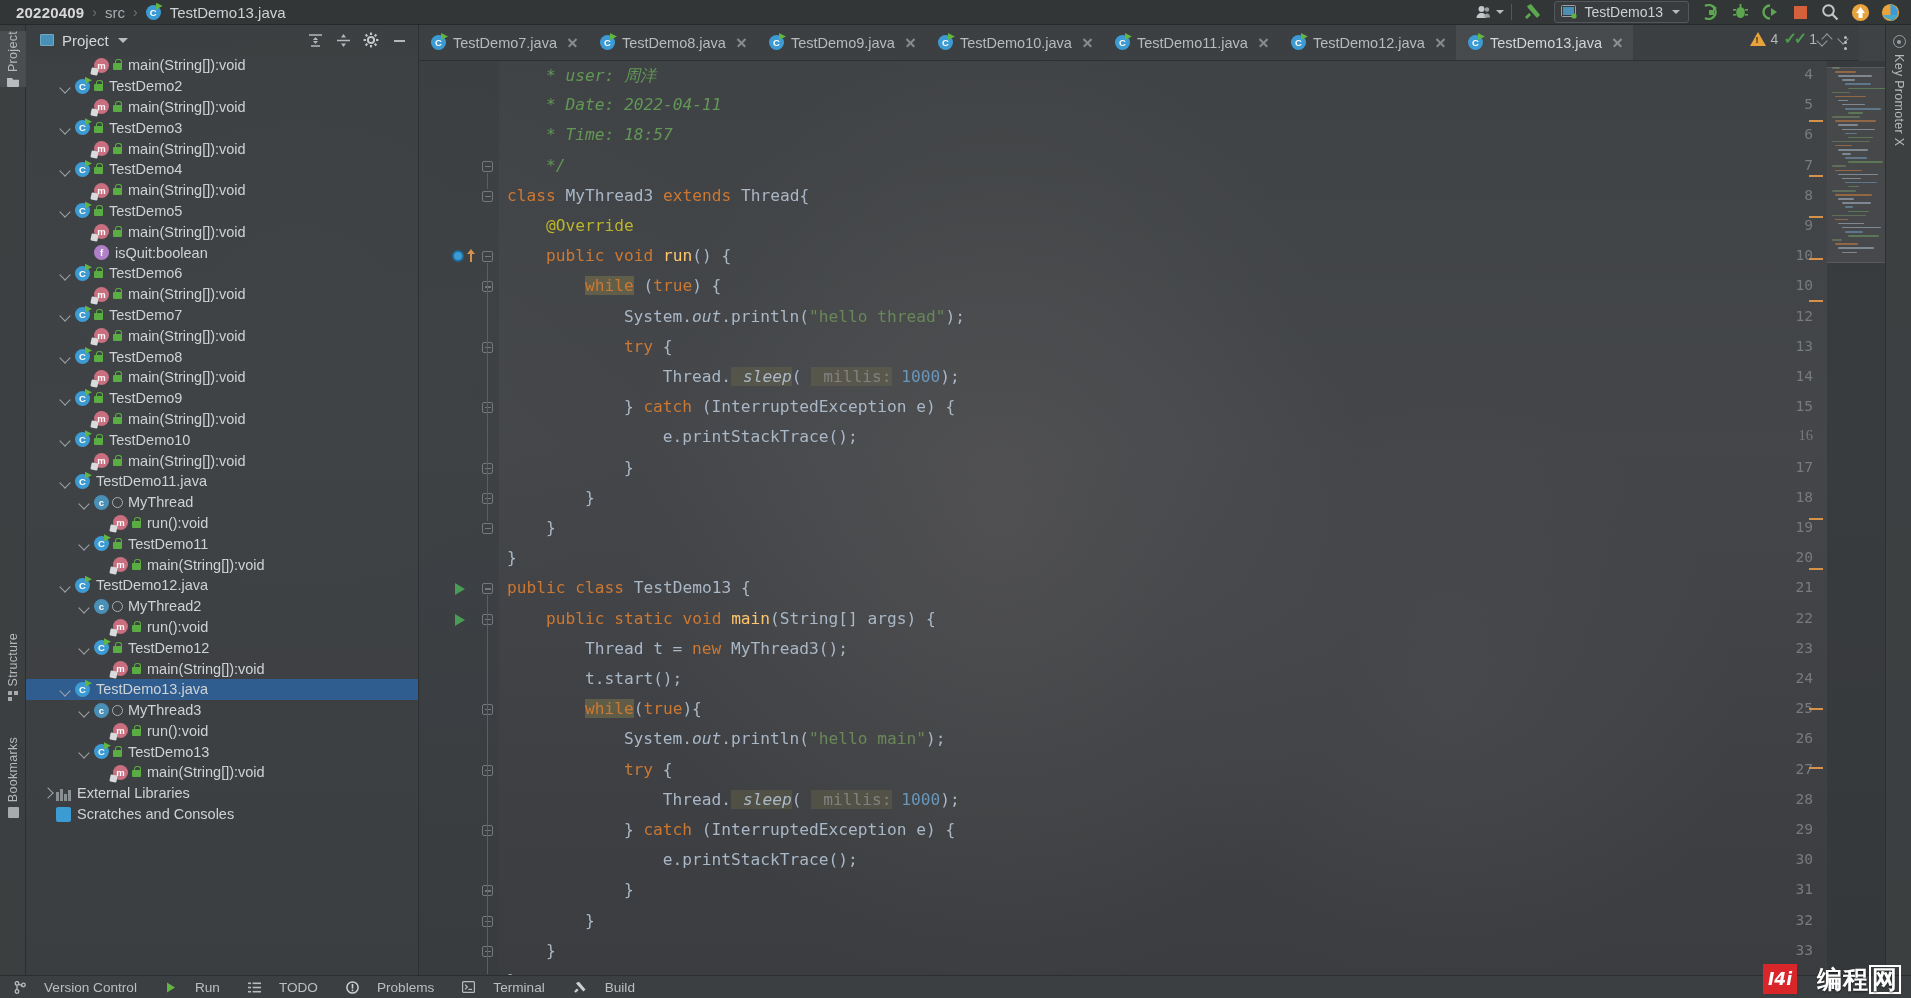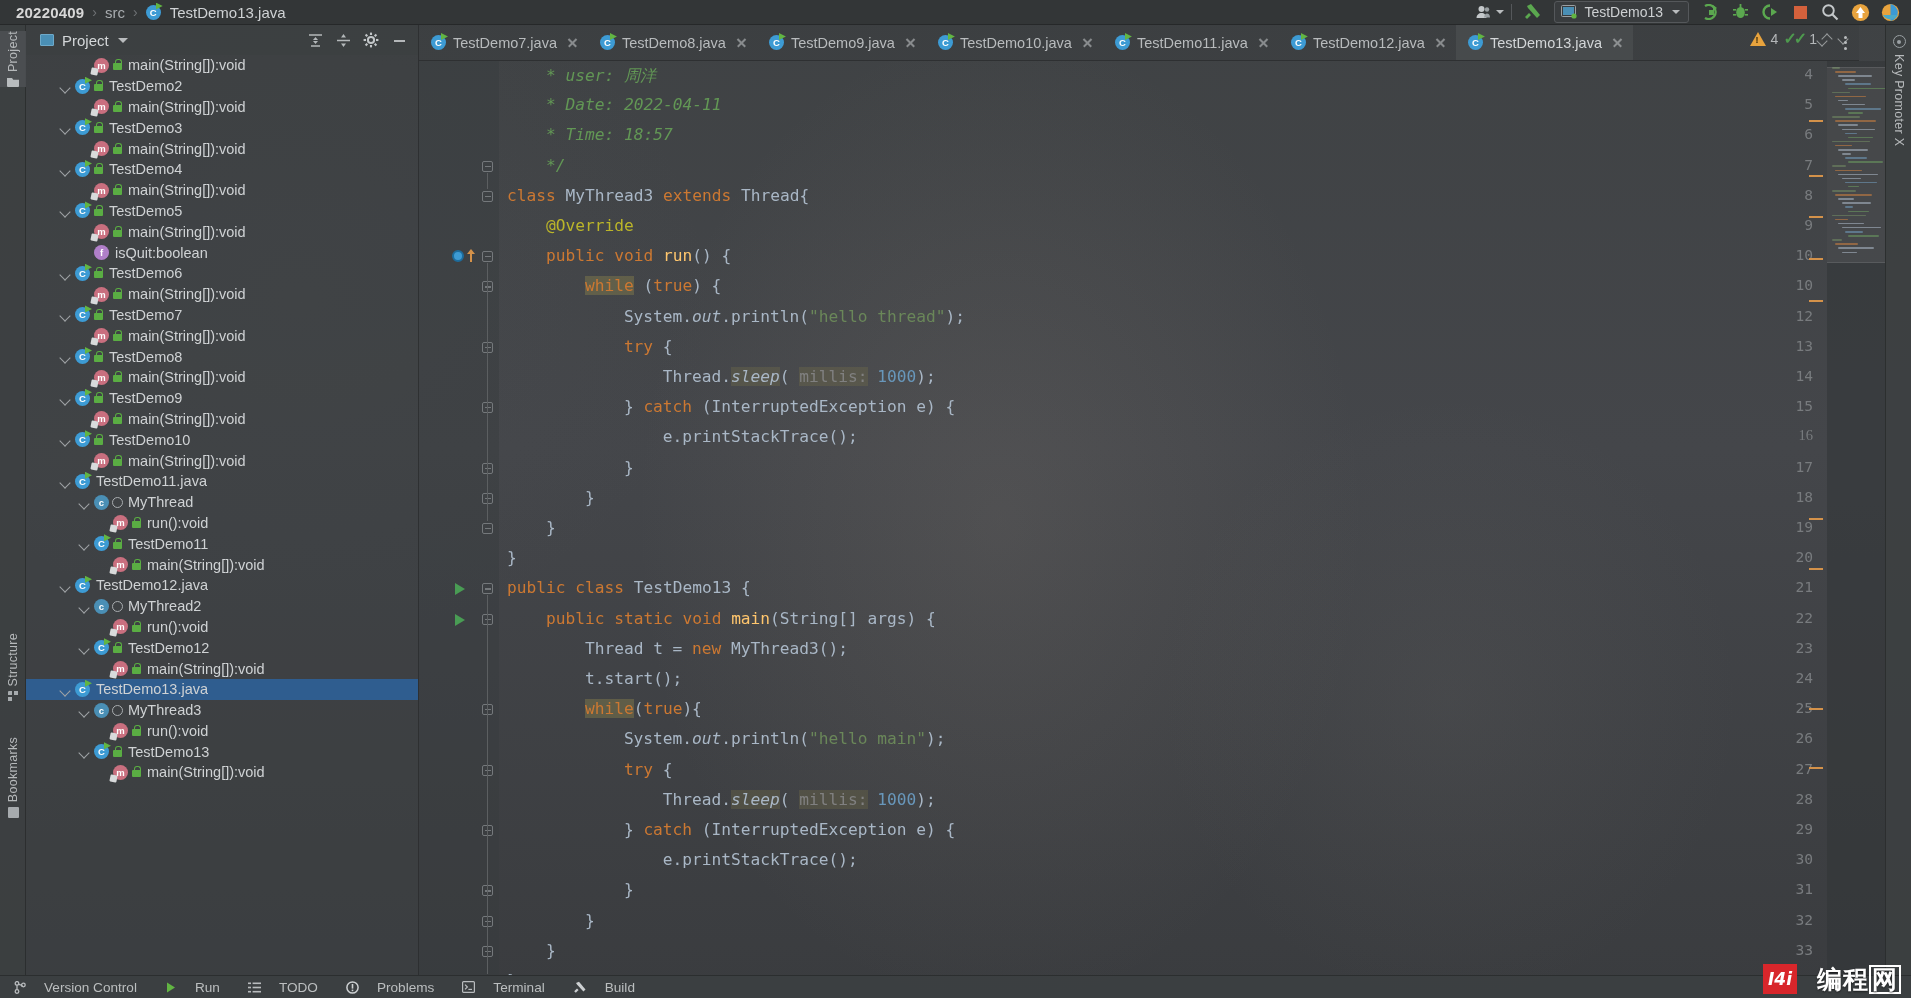--- a/index.html
+++ b/index.html
@@ -250,21 +250,21 @@
   .c-cmt  { color: #629755; font-style: italic; }
   .c-kw   { color: #cc7832; }
   .c-str  { color: #6a8759; }
   .c-num  { color: #6897bb; }
   .c-txt  { color: #a9b7c6; }
   .c-fn   { color: #ffc66d; }
   .c-ann  { color: #bbb529; }
   .c-stat { color: #a9b7c6; font-style: italic; }
   .c-hint { color: #808080; }
   .hl-kw  { background: rgba(122,116,74,0.55); }
-  .hl-hint{ background: rgba(122,116,74,0.30); }
+  .hl-hint{ background: rgba(122,116,74,0.30); padding-left: 12px; }
 
   
   .inspect {
     position: absolute; right: 10px; top: 4px;
     display: flex; align-items: center; gap: 5px; font-size: 14px; color: #b4b7b9;
   }
   .warnglyph {
     width: 0; height: 0; border-left: 8px solid transparent; border-right: 8px solid transparent;
     border-bottom: 14px solid #e8a33d; position: relative;
   }
@@ -695,20 +695,32 @@
           <span class="twist open"></span>
           <span class="ic cls">C</span>
           <span class="lock green"></span>
           <span class="tlabel">TestDemo13</span>
         </div>
         <div class="trow" style="padding-left: 71px;">
           <span class="twist "></span>
           <span class="ic mth">m</span>
           <span class="lock green"></span>
           <span class="tlabel">main(String[]):void</span>
+        </div>
+        <div class="trow" style="padding-left: 14px;">
+          <span class="twist closed"></span>
+          <span class="ic lib"></span>
+          <span style="width: 3px; flex: 0 0 auto;"></span>
+          <span class="tlabel">External Libraries</span>
+        </div>
+        <div class="trow" style="padding-left: 14px;">
+          <span class="twist "></span>
+          <span class="ic scratch"></span>
+          <span style="width: 3px; flex: 0 0 auto;"></span>
+          <span class="tlabel">Scratches and Consoles</span>
         </div>
       </div>
   </div>
 
   <div class="editor">
     <div class="tabbar" id="tabbar">
         <div class="etab">
           <span class="ic cls">C</span>
           <span>TestDemo7.java</span>
           <span class="xclose"></span>

